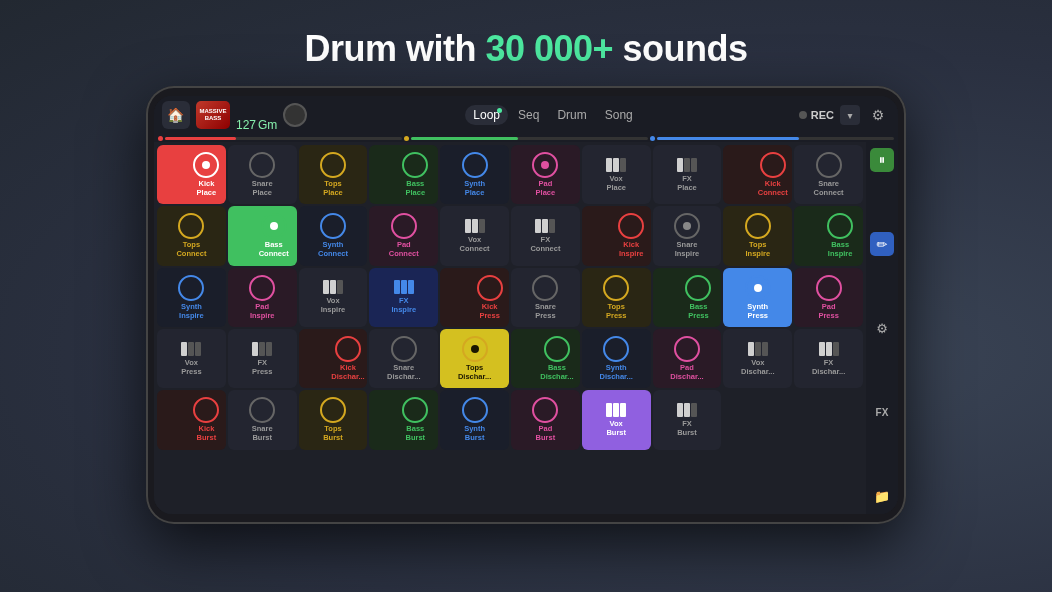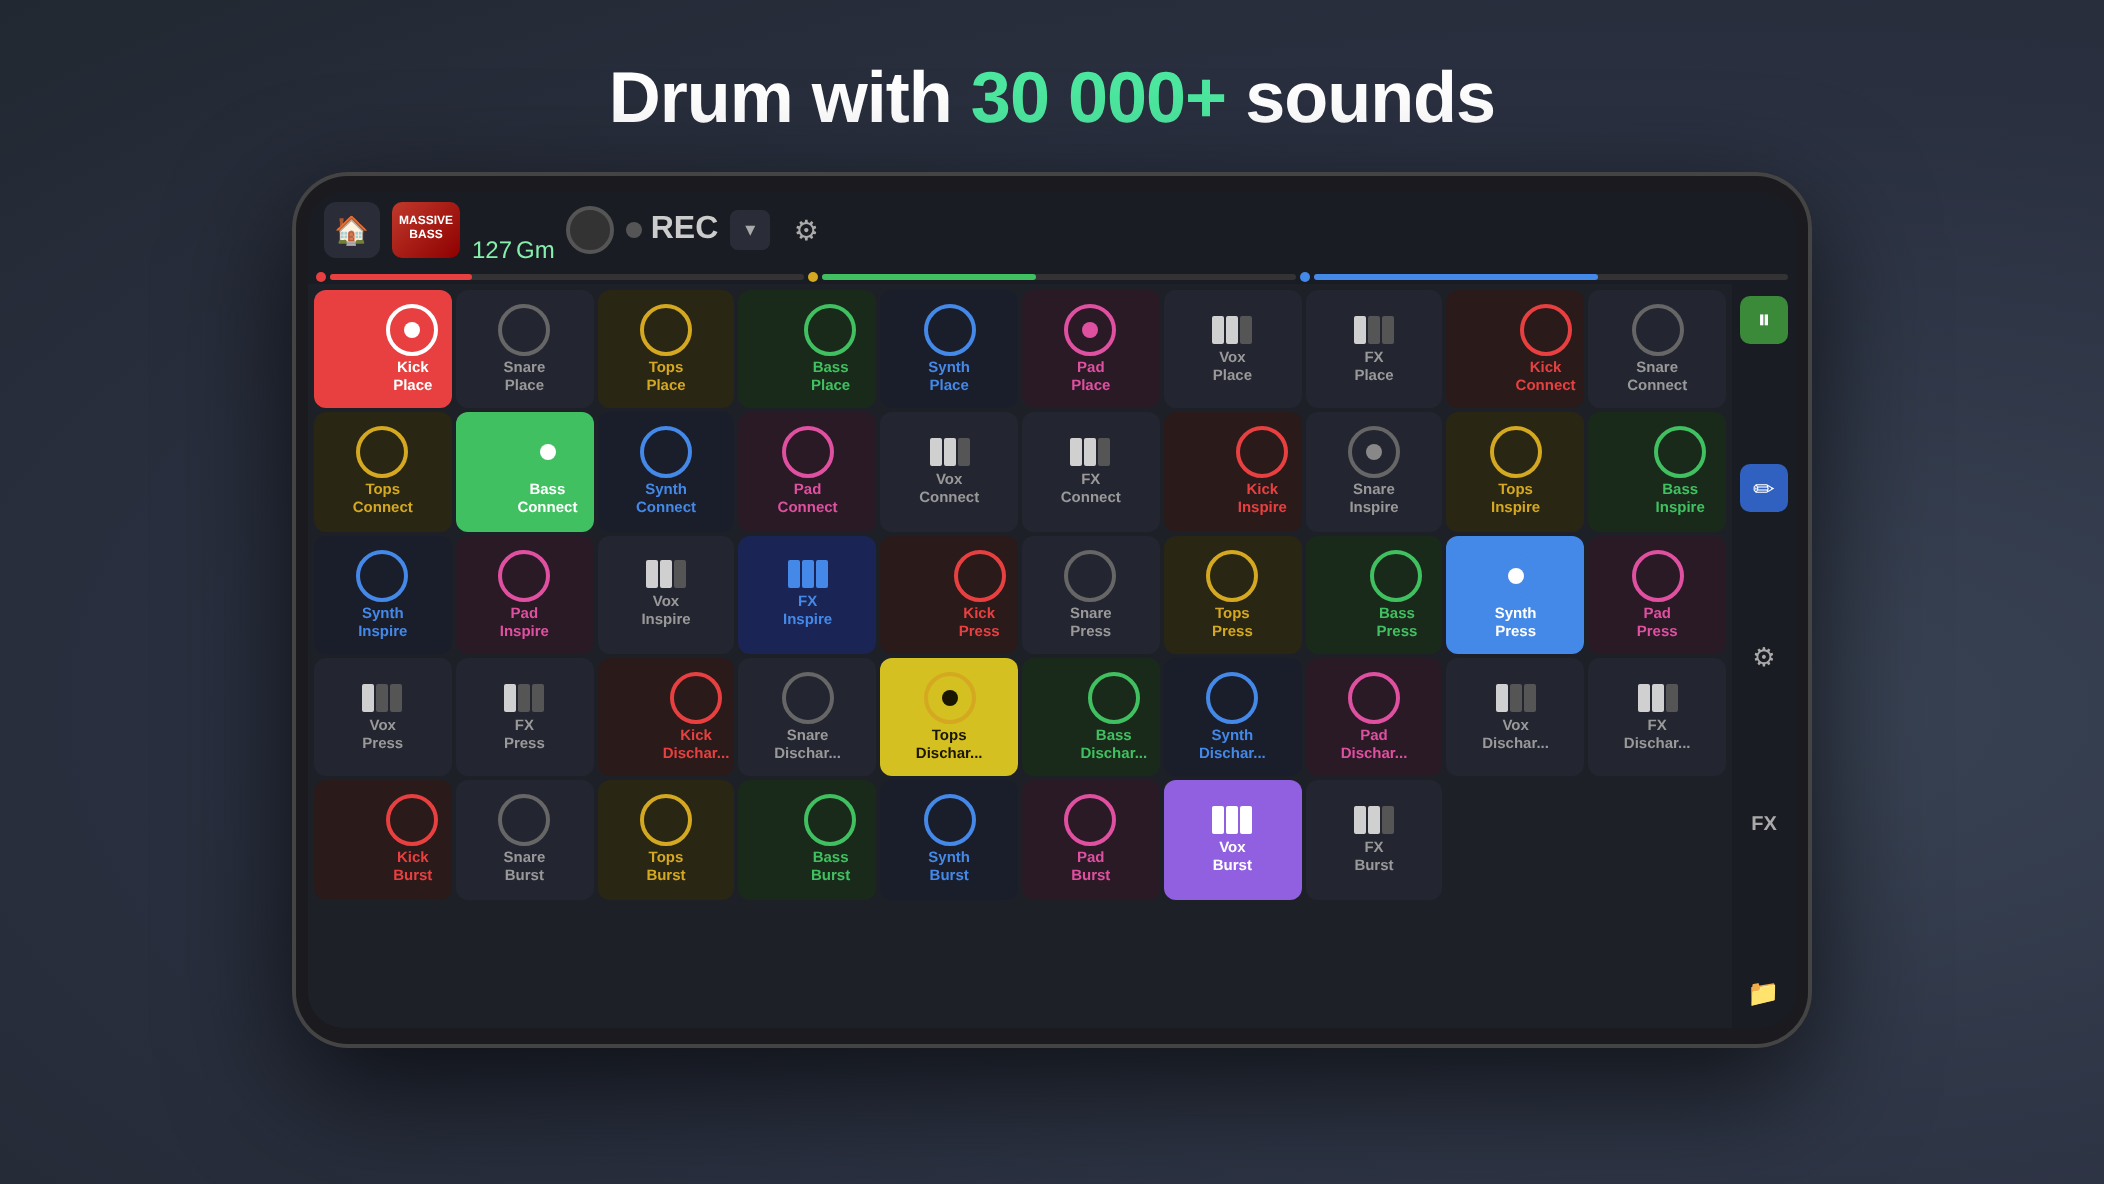--- a/index.html
+++ b/index.html
@@ -147,21 +147,21 @@
       gap: 4px;
     }
 
     .rec-dot {
       width: 8px; height: 8px;
       border-radius: 50%;
       background: #555;
     }
 
     .rec-btn {
-      font-size: 16px;
+      font-size: 11px;
       color: #ccc;
       font-weight: bold;
     }
 
     .chevron-btn {
       width: 20px; height: 20px;
       background: #2a2d38;
       border-radius: 4px;
       display: flex; align-items: center; justify-content: center;
       color: #aaa;
@@ -344,20 +344,26 @@
       <div class="home-btn">🏠</div>
       <div class="track-thumb">
         <span style="font-size:6px;line-height:1.1;">MASSIVE
 BASS</span>
       </div>
       <div class="bpm-key">
         <span>127</span>
         <span>Gm</span>
       </div>
       <div class="knob-icon"></div>
+      <div class="nav-tabs">
+        <div class="nav-tab active">Loop</div>
+        <div class="nav-tab">Seq</div>
+        <div class="nav-tab">Drum</div>
+        <div class="nav-tab">Song</div>
+      </div>
       <div class="rec-area">
         <div class="rec-dot"></div>
         <span class="rec-btn">REC</span>
       </div>
       <div class="chevron-btn">▾</div>
       <div class="gear-btn">⚙</div>
     </div>
 
     <div class="progress-row">
       <div class="progress-dot" style="background:#e84040;"></div>

